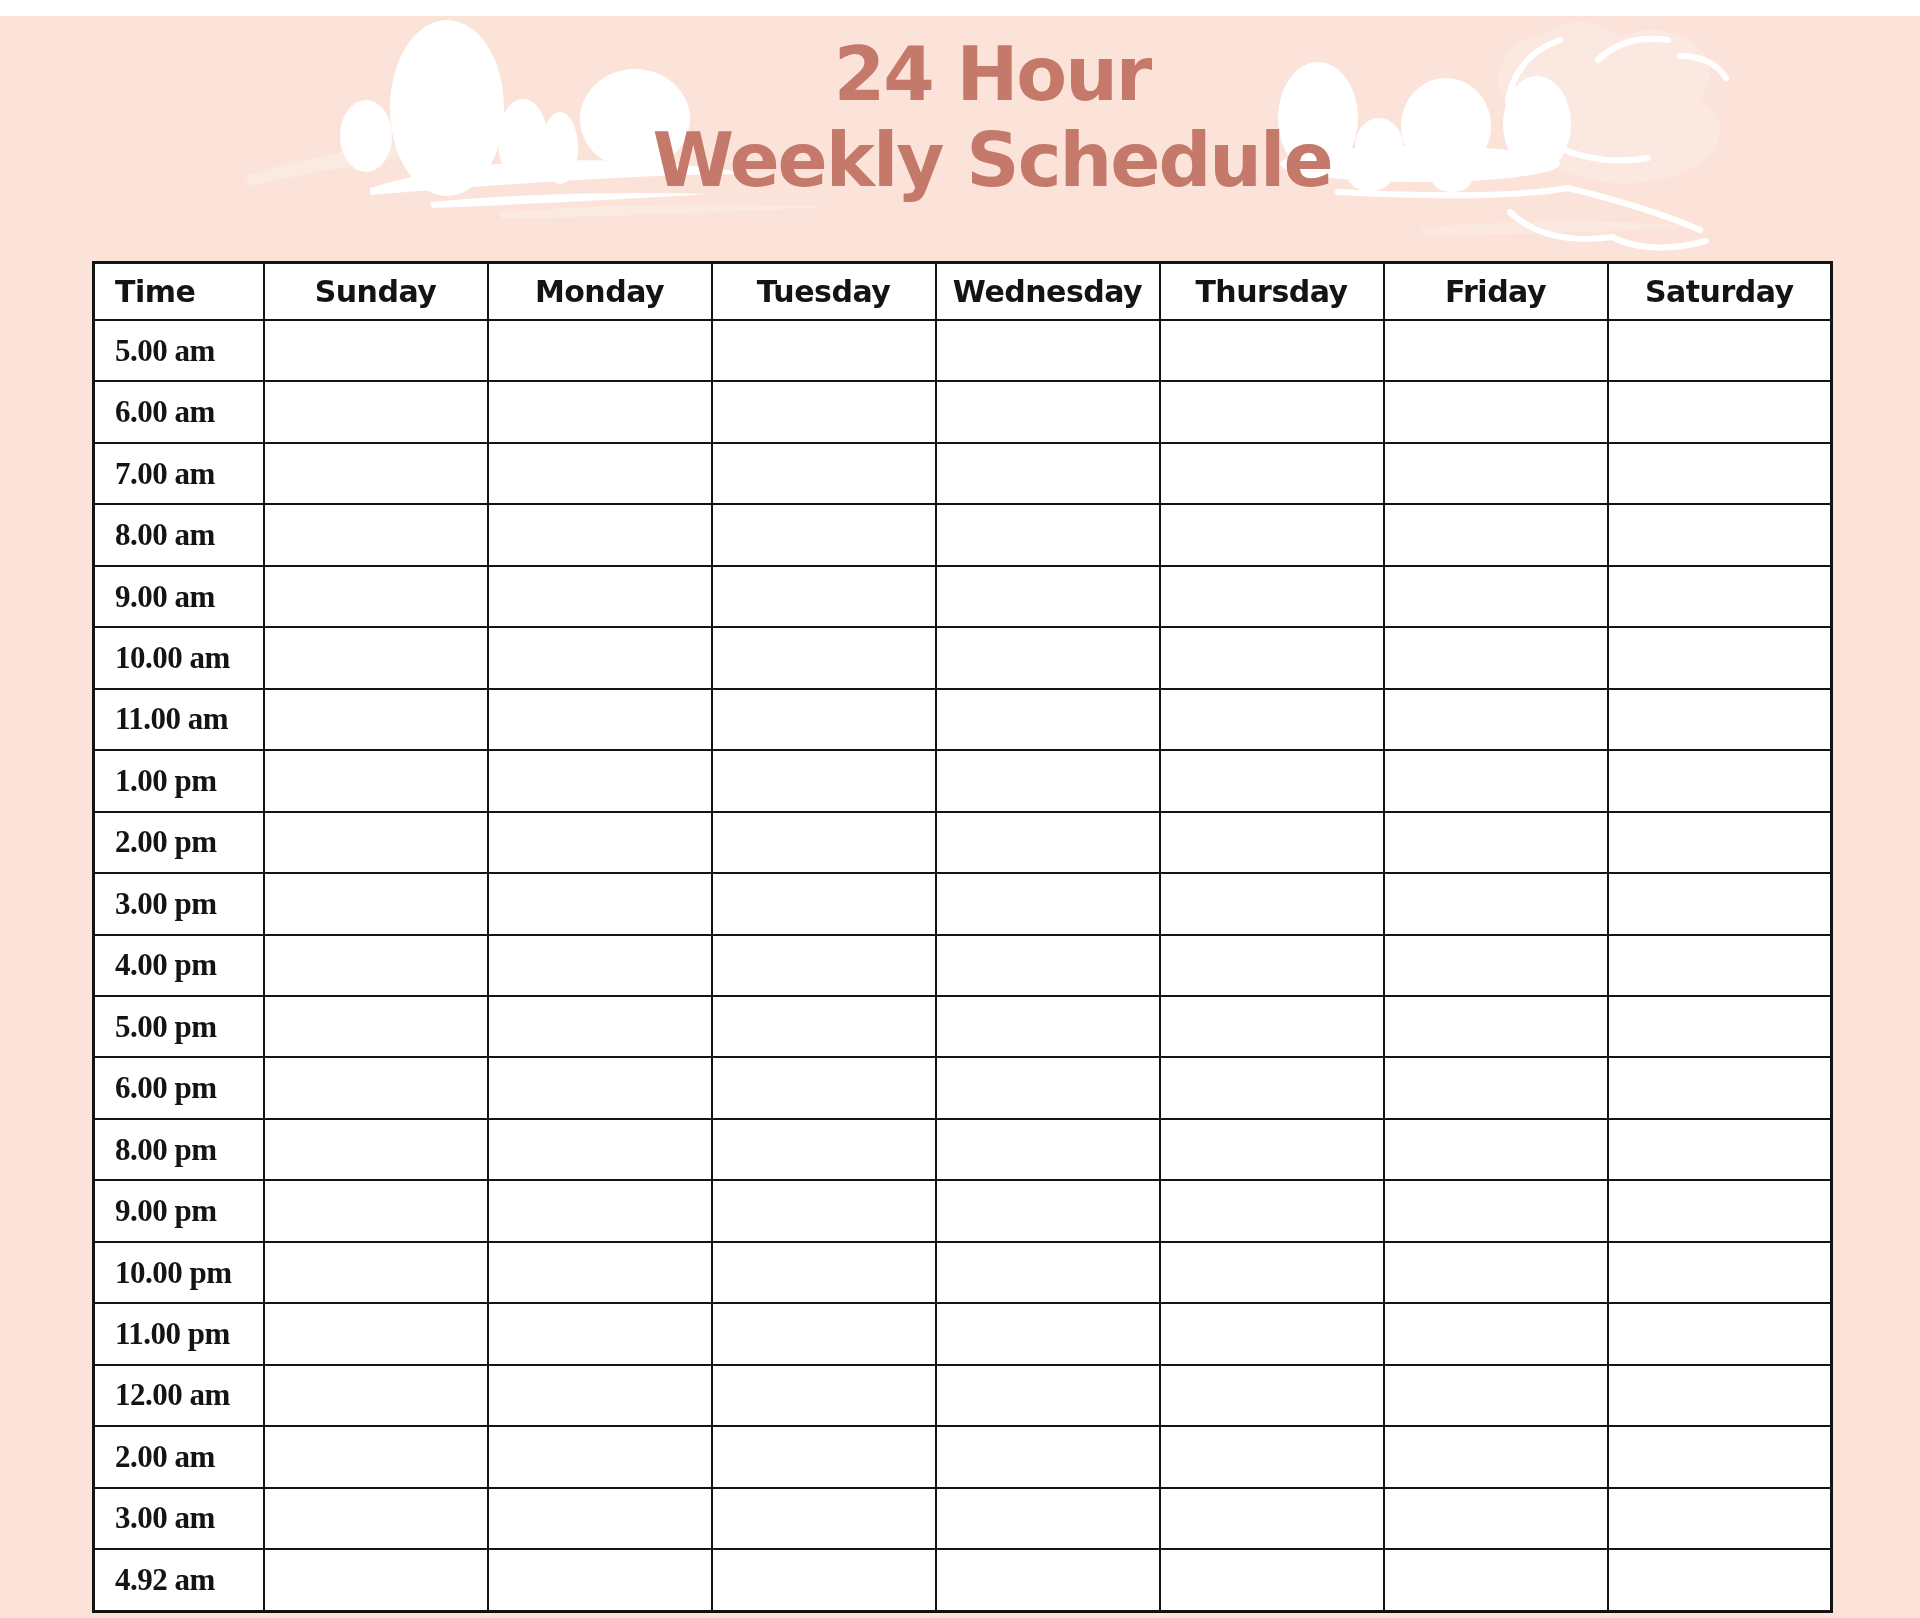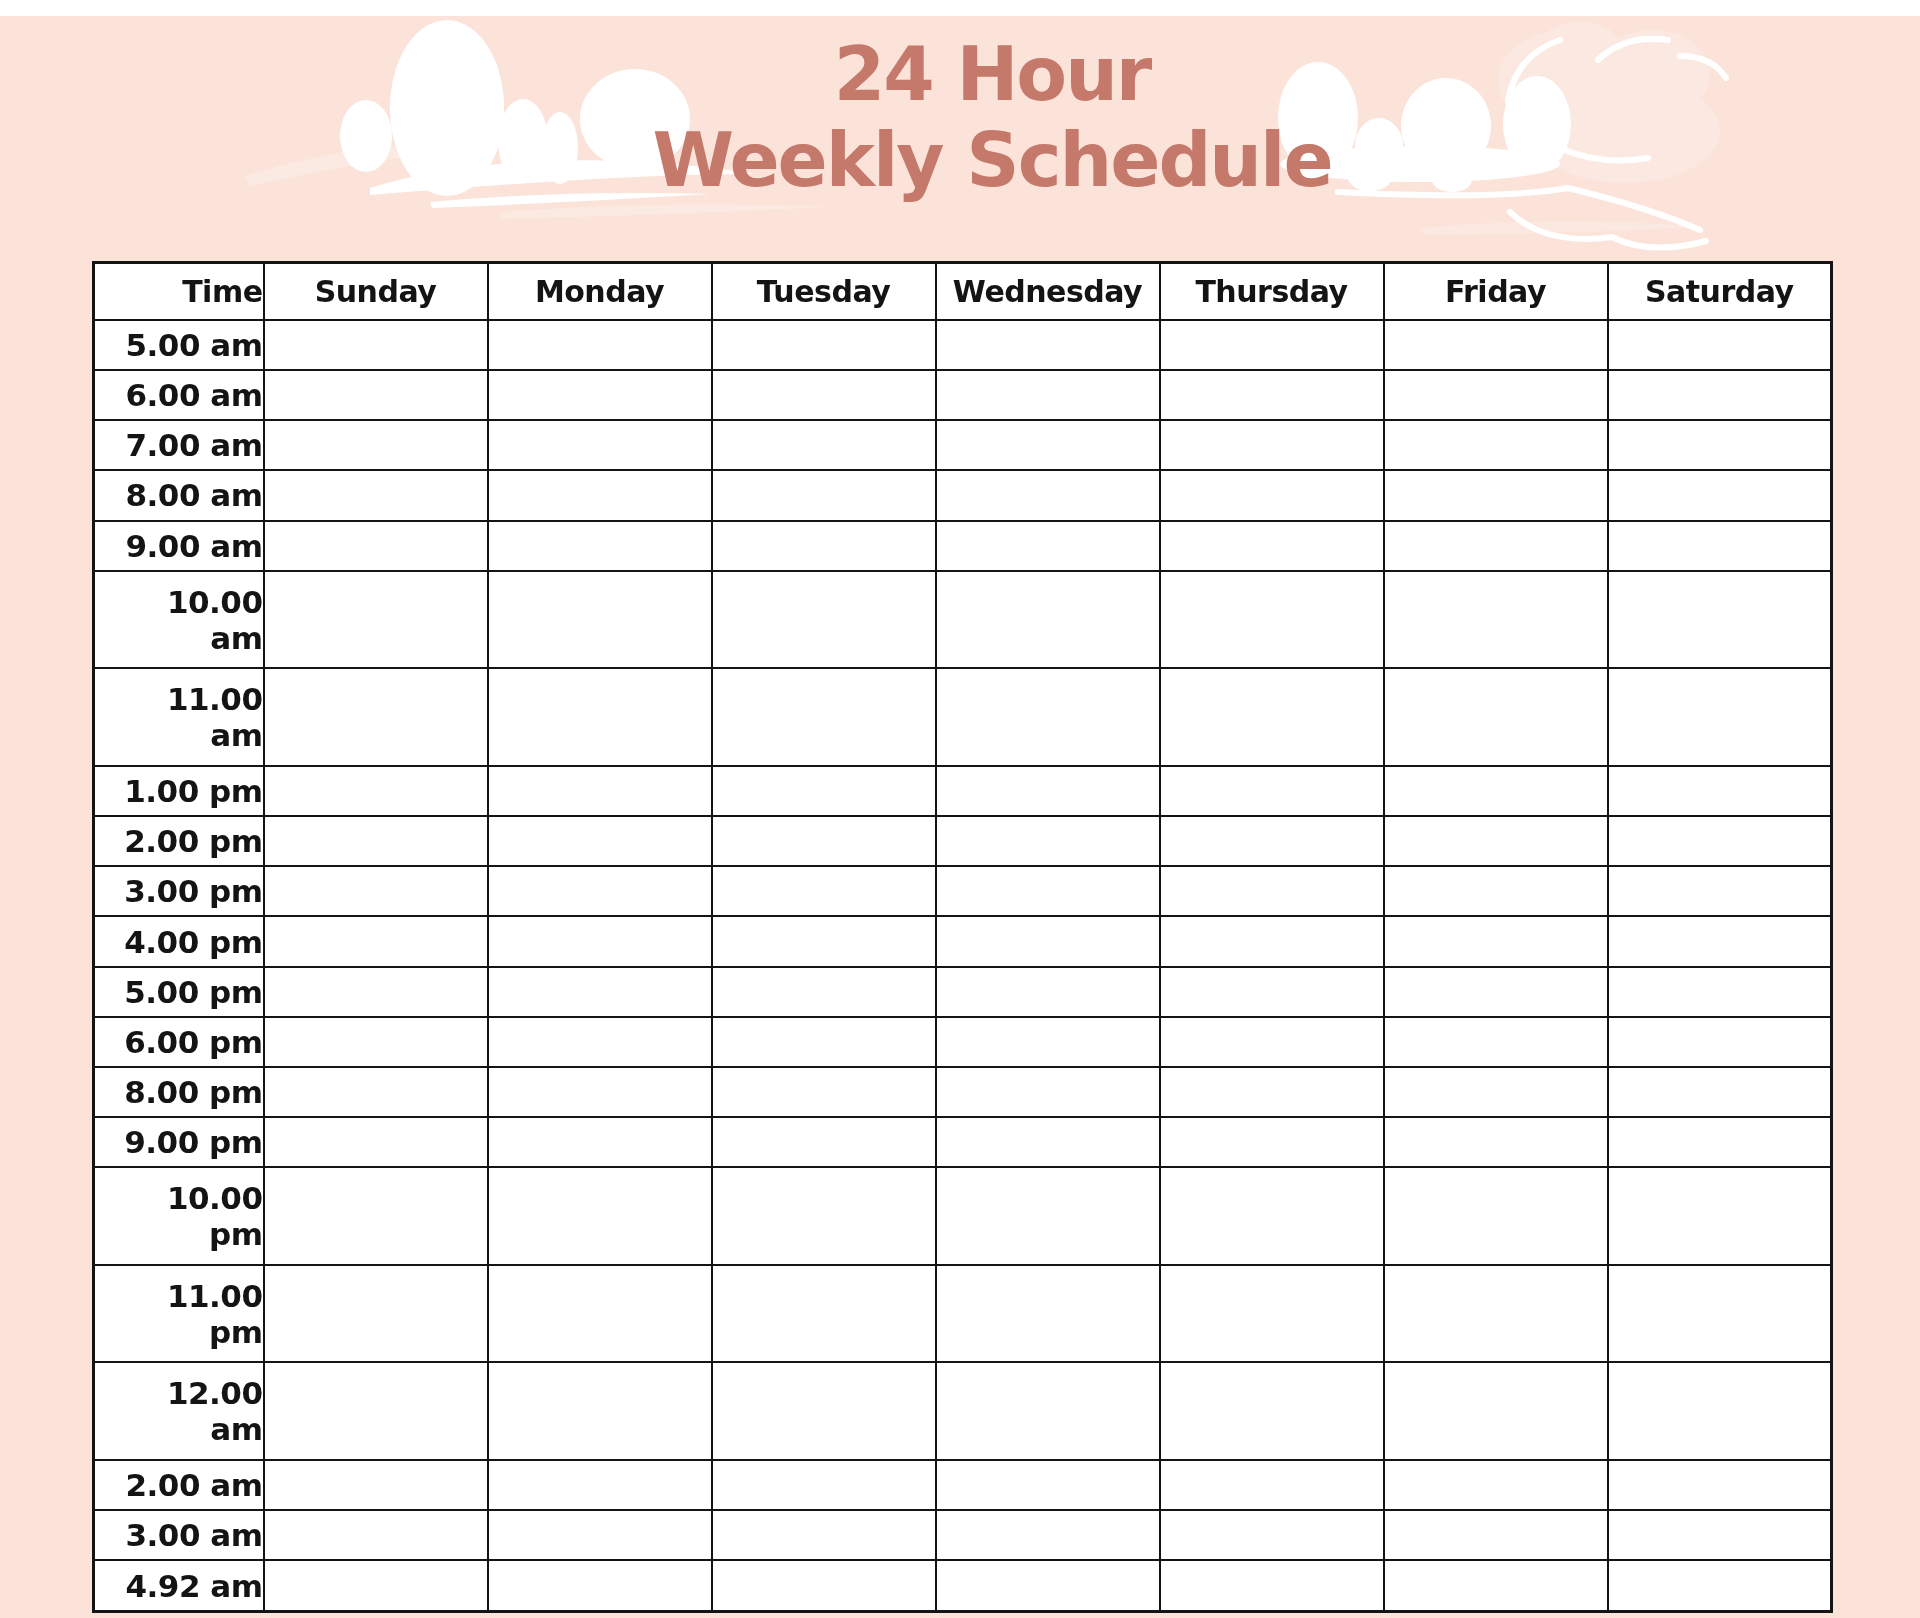--- a/index.html
+++ b/index.html
@@ -43,24 +43,24 @@
   .schedule th{
     font-weight:800;
     font-size:30px;
     letter-spacing:-0.5px;
     color:#141414;
     text-align:center;
     vertical-align:middle;
   }
   .schedule th.time-head,
   .schedule th.time-label{
-    text-align:right;
+    text-align:left;
     padding-left:20px;
   }
-  .schedule th.time-label{font-size:31px;}
+  .schedule th.time-label{font-size:31px;font-family:Liberation Serif, serif;}
   col.time-col{width:170px;}
   col.day-col{width:224px;}
 </style>
 </head>
 <body>
 
 <div class="page">
 
   <svg class="clouds" width="1920" height="260" viewBox="0 0 1920 260" aria-hidden="true">
 

